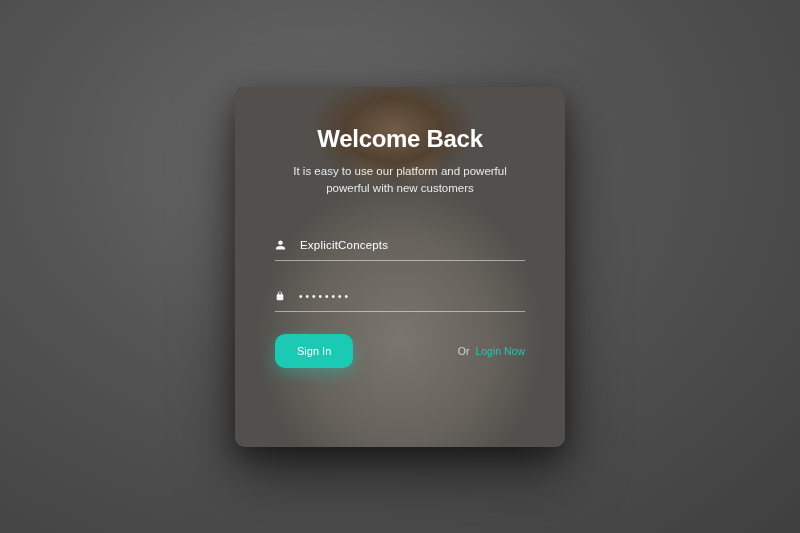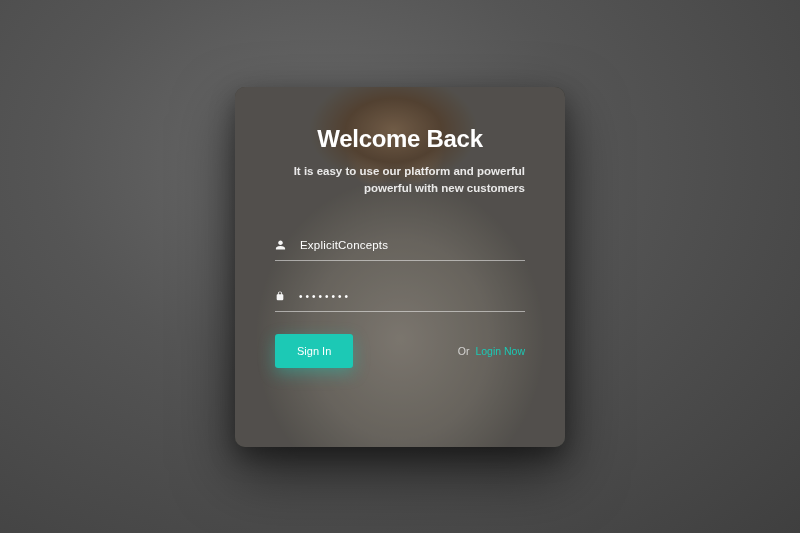--- a/index.html
+++ b/index.html
@@ -35,22 +35,22 @@
     padding: 38px 40px 46px;
     height: 100%;
     display: flex; flex-direction: column;
   }
   .title {
     color: #fff; font-size: 24px; font-weight: 800;
     text-align: center; letter-spacing: -0.3px;
   }
   .subtitle {
     color: rgba(255,255,255,0.88); font-size: 11.5px;
-    text-align: right; margin-top: 10px; line-height: 1.55;
-    font-weight: 700;
+    text-align: center; margin-top: 10px; line-height: 1.55;
+    font-weight: 400;
   }
   .form { margin-top: 34px; }
   .field {
     display: flex; align-items: center;
     border-bottom: 1px solid rgba(255,255,255,0.5);
     padding: 7px 0 9px;
     margin-bottom: 22px;
   }
   .field svg { flex: 0 0 auto; fill: #fff; opacity: 0.95; }
   .field input {
@@ -59,21 +59,21 @@
     letter-spacing: 0.2px; font-family: Liberation Sans, sans-serif;
   }
   .field input[type="password"] { letter-spacing: 3px; font-size: 10px; }
   .actions {
     display: flex; align-items: center; justify-content: space-between;
     margin-top: 8px;
   }
   .signin {
     background: #1cc9b5; color: #fff; border: none;
     padding: 11px 22px; font-size: 11px; font-weight: 500;
-    border-radius: 3px; cursor: pointer;
+    border-radius: 10px; cursor: pointer;
     box-shadow: 0 5px 16px rgba(28,201,181,0.4);
   }
   .or-wrap { font-size: 10.5px; color: rgba(255,255,255,0.7); text-align: right; }
   .or-wrap a { color: #1cc9b5; text-decoration: none; margin-left: 3px; }
 </style>
 </head>
 <body>
 
 <div class="card">
   <div class="bg"></div>

